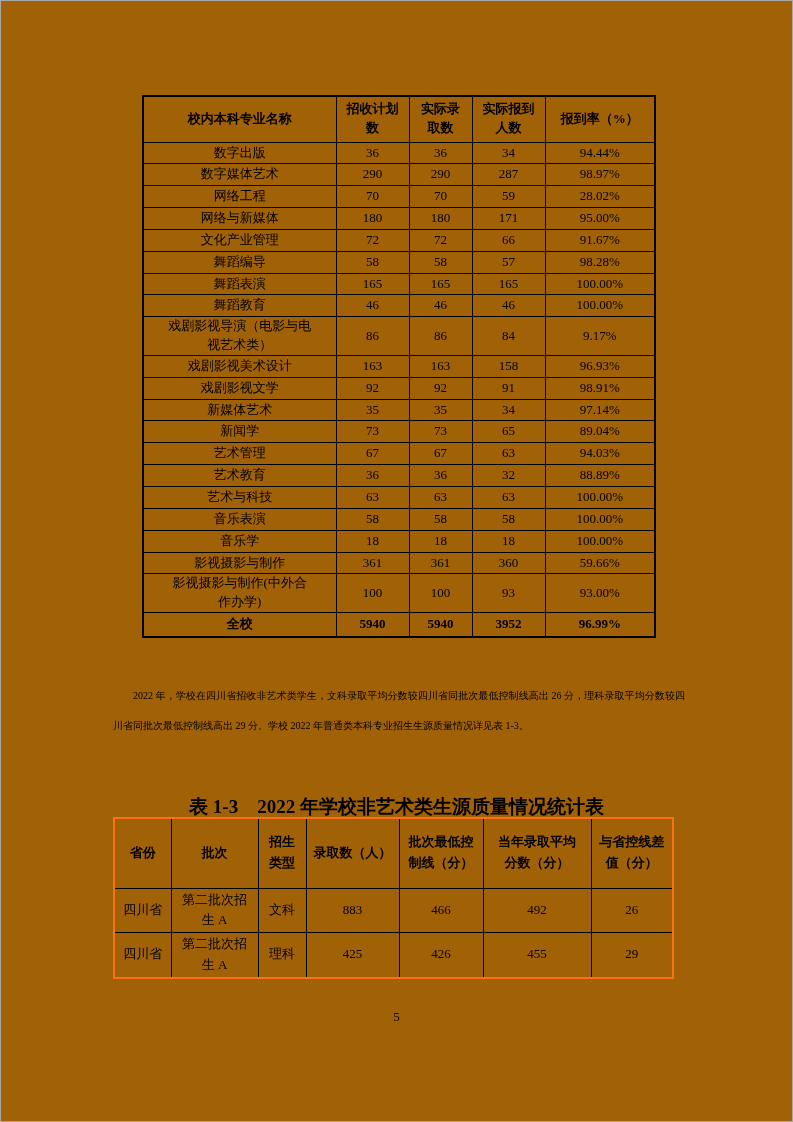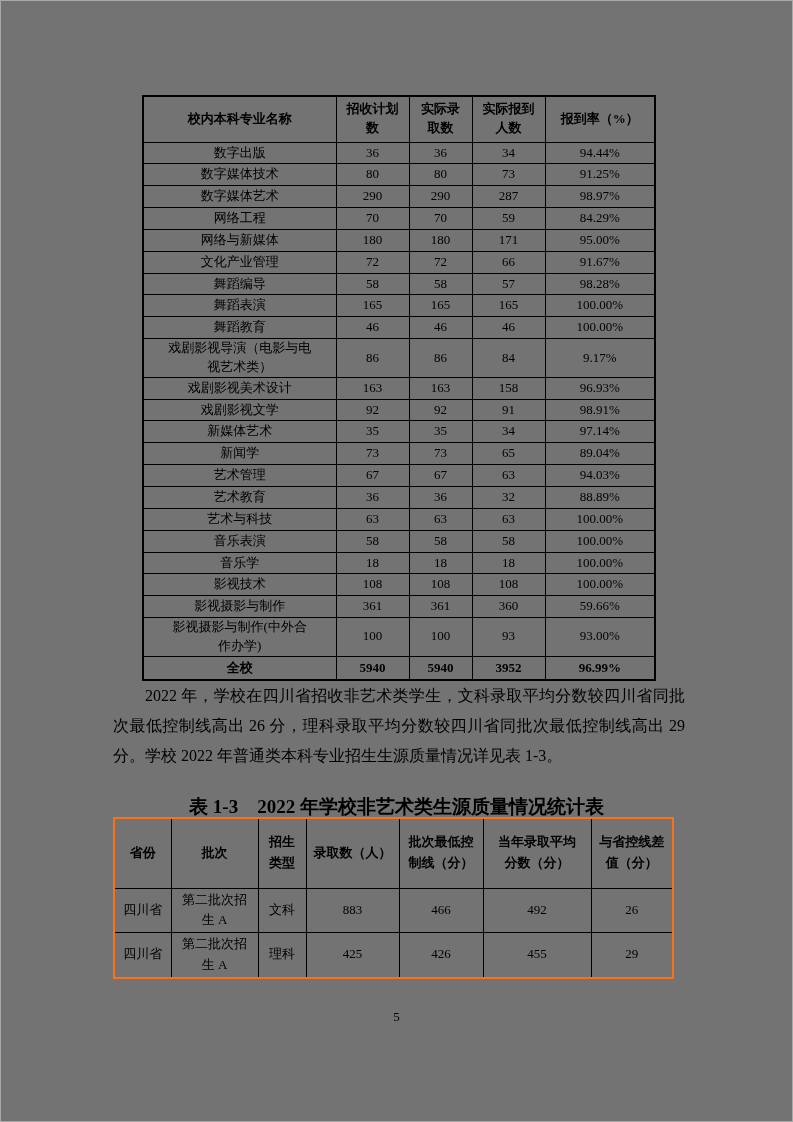--- a/index.html
+++ b/index.html
@@ -5,21 +5,21 @@
   html, body {
     margin: 0;
     padding: 0;
     background: #ffffff;
   }
   .page {
     position: relative;
     width: 793px;
     height: 1122px;
     box-sizing: border-box;
-    background: #737373;
+    background: #a16207;
     border: 1px solid #a8a8a8;
     font-family: "Liberation Serif", "DejaVu Serif", serif;
     color: #000000;
     overflow: hidden;
   }
 
   table {
     border-collapse: collapse;
     table-layout: fixed;
   }
@@ -56,21 +56,21 @@
     margin-top: 20px;
   }
 
   
   .para {
     position: absolute;
     left: 112px;
     top: 680px;
     width: 572px;
     margin: 0;
-    font-size: 16px;
+    font-size: 10px;
     line-height: 30px;
     text-align: justify;
     text-indent: 2em;
   }
 
   
   .caption {
     position: absolute;
     left: 0;
     top: 793px;
@@ -142,39 +142,32 @@
     </thead>
     <tbody>
         <tr>
           <td>数字出版</td>
           <td>36</td>
           <td>36</td>
           <td>34</td>
           <td>94.44%</td>
         </tr>
         <tr>
-          <td>数字媒体技术</td>
-          <td>80</td>
-          <td>80</td>
-          <td>73</td>
-          <td>91.25%</td>
-        </tr>
-        <tr>
           <td>数字媒体艺术</td>
           <td>290</td>
           <td>290</td>
           <td>287</td>
           <td>98.97%</td>
         </tr>
         <tr>
           <td>网络工程</td>
           <td>70</td>
           <td>70</td>
           <td>59</td>
-          <td>84.29%</td>
+          <td>28.02%</td>
         </tr>
         <tr>
           <td>网络与新媒体</td>
           <td>180</td>
           <td>180</td>
           <td>171</td>
           <td>95.00%</td>
         </tr>
         <tr>
           <td>文化产业管理</td>
@@ -266,27 +259,20 @@
           <td>58</td>
           <td>58</td>
           <td>58</td>
           <td>100.00%</td>
         </tr>
         <tr>
           <td>音乐学</td>
           <td>18</td>
           <td>18</td>
           <td>18</td>
-          <td>100.00%</td>
-        </tr>
-        <tr>
-          <td>影视技术</td>
-          <td>108</td>
-          <td>108</td>
-          <td>108</td>
           <td>100.00%</td>
         </tr>
         <tr>
           <td>影视摄影与制作</td>
           <td>361</td>
           <td>361</td>
           <td>360</td>
           <td>59.66%</td>
         </tr>
         <tr>

